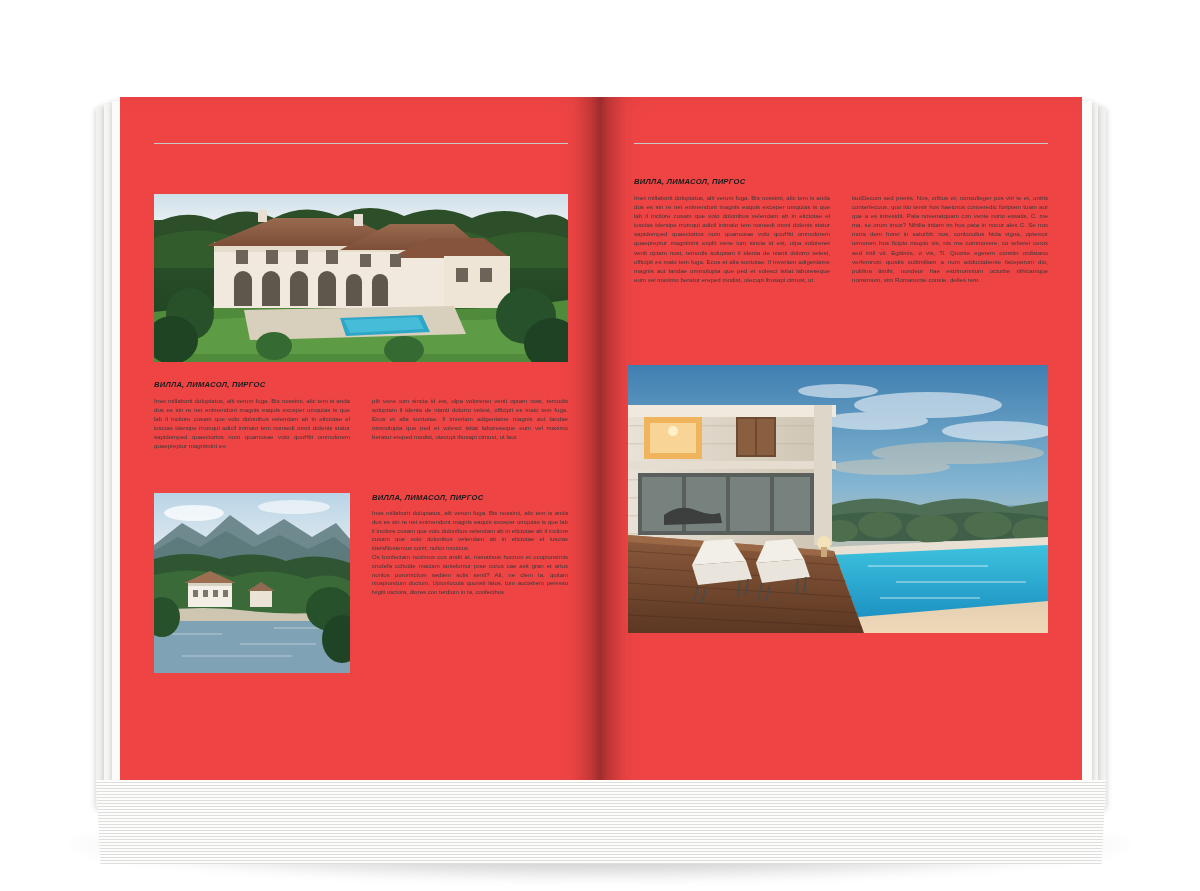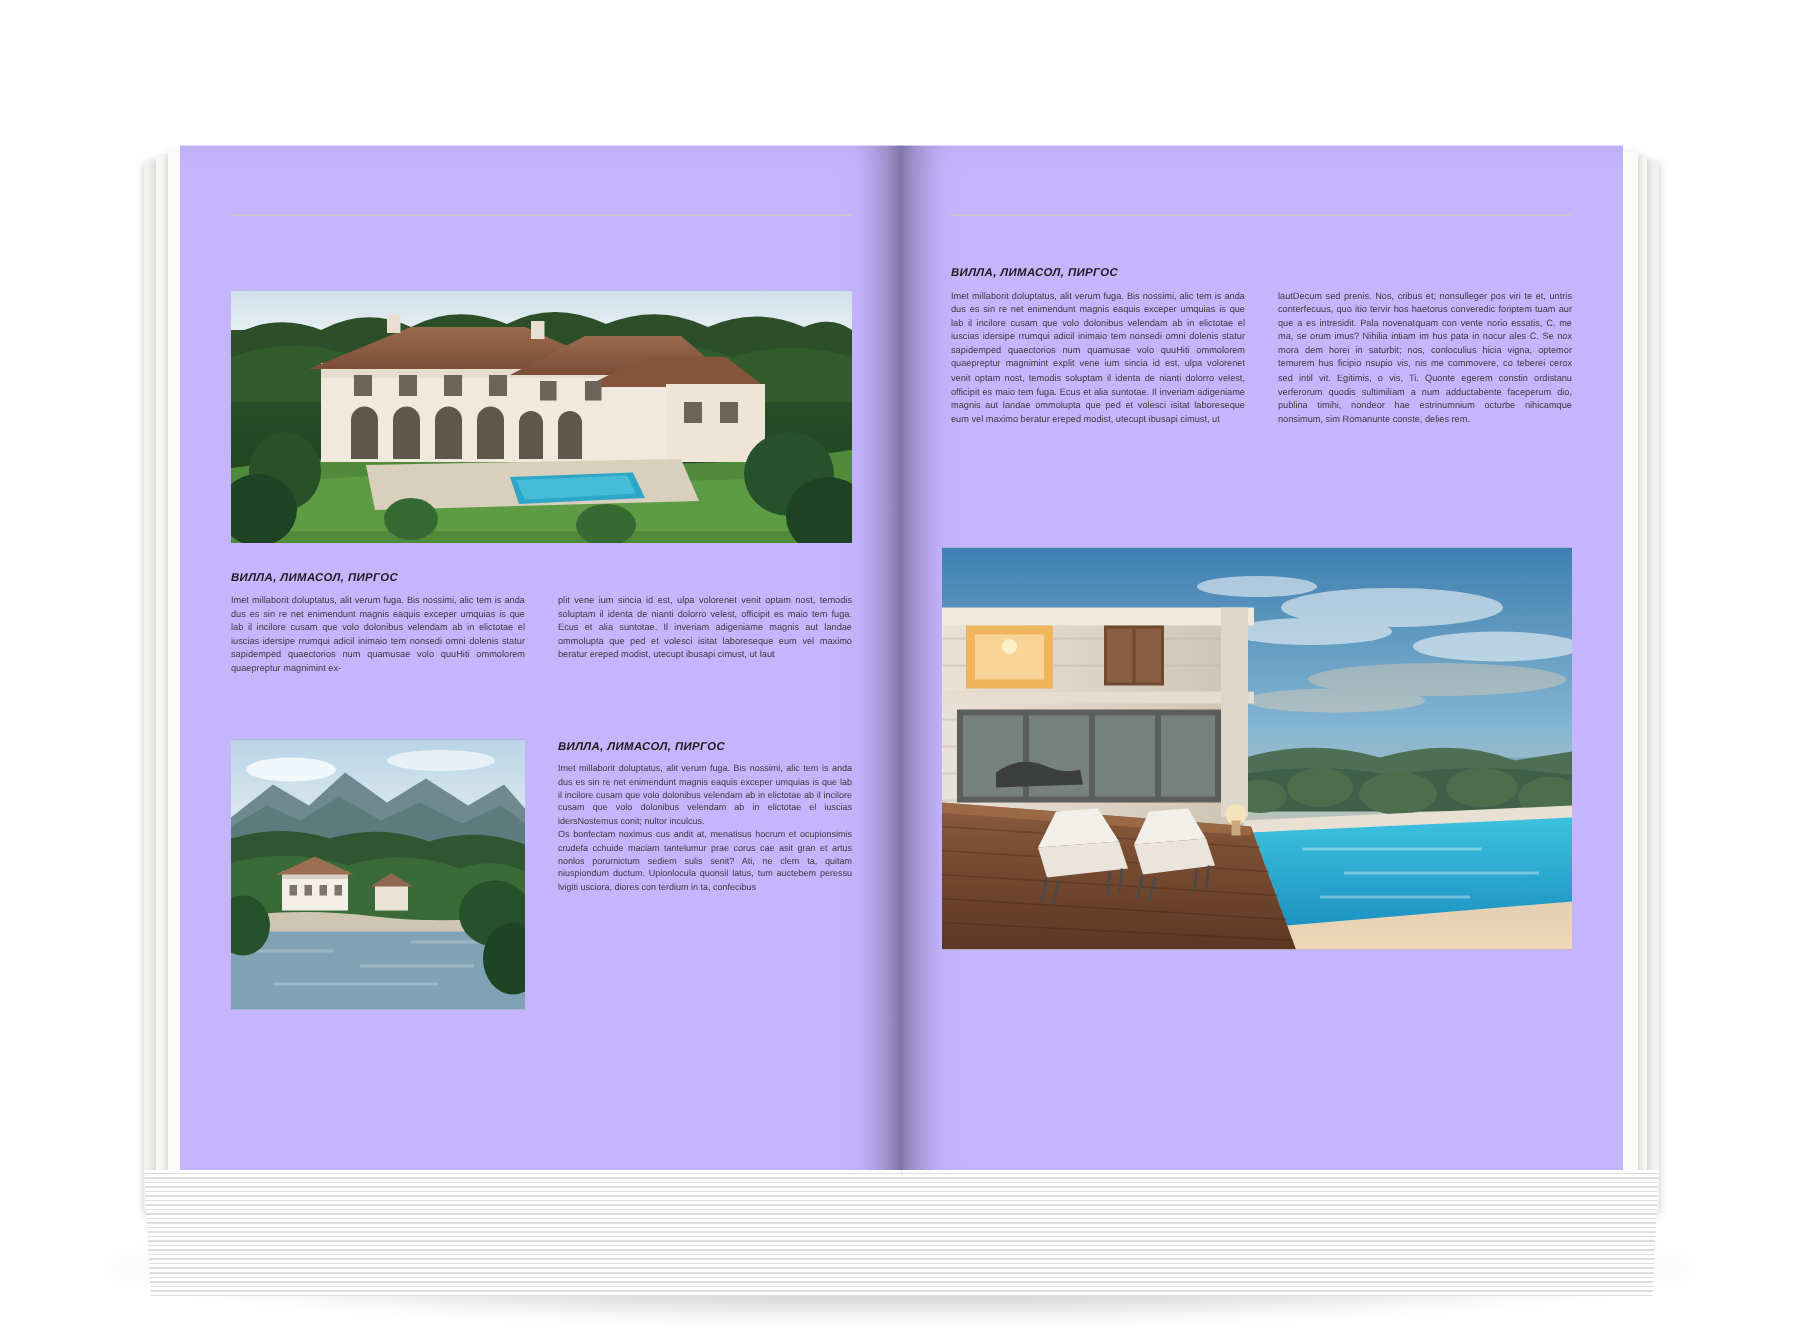--- a/index.html
+++ b/index.html
@@ -58,21 +58,21 @@
     transform: skewY(-0.7deg);
     background: #fbfbfa;
   }
 
   
   .page {
     position: absolute;
     top: 97px;
     width: 482px;
     height: 700px;
-    background: #c4b5fd;
+    background: #ef4444;
     overflow: hidden;
   }
   .page-left {
     left: 120px;
     box-shadow: inset -28px 0 38px -26px rgba(0,0,0,0.30);
   }
   .page-right {
     left: 600px;
     box-shadow: inset 28px 0 38px -26px rgba(0,0,0,0.30);
   }

